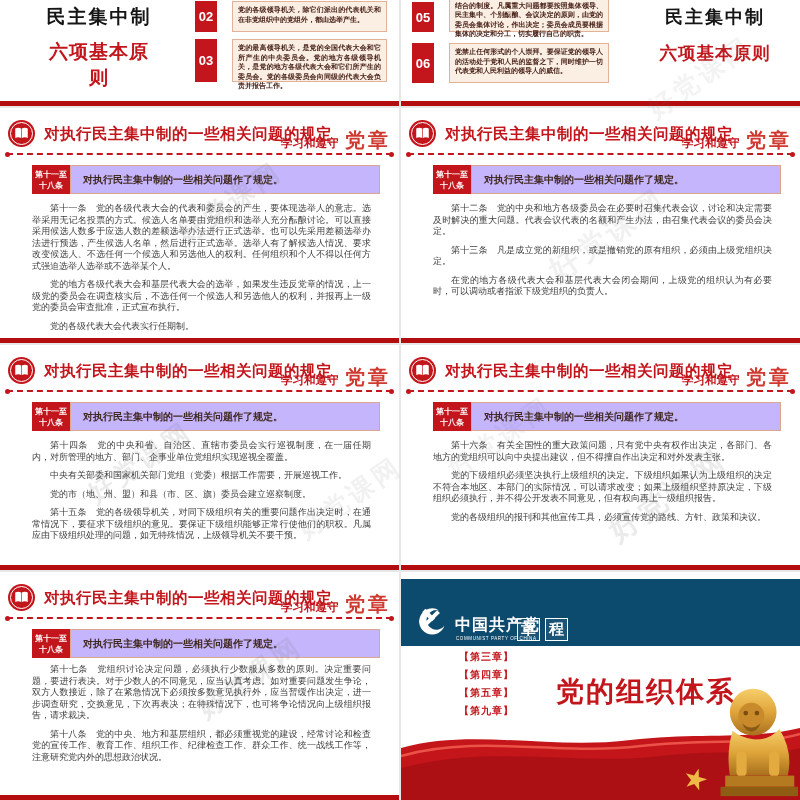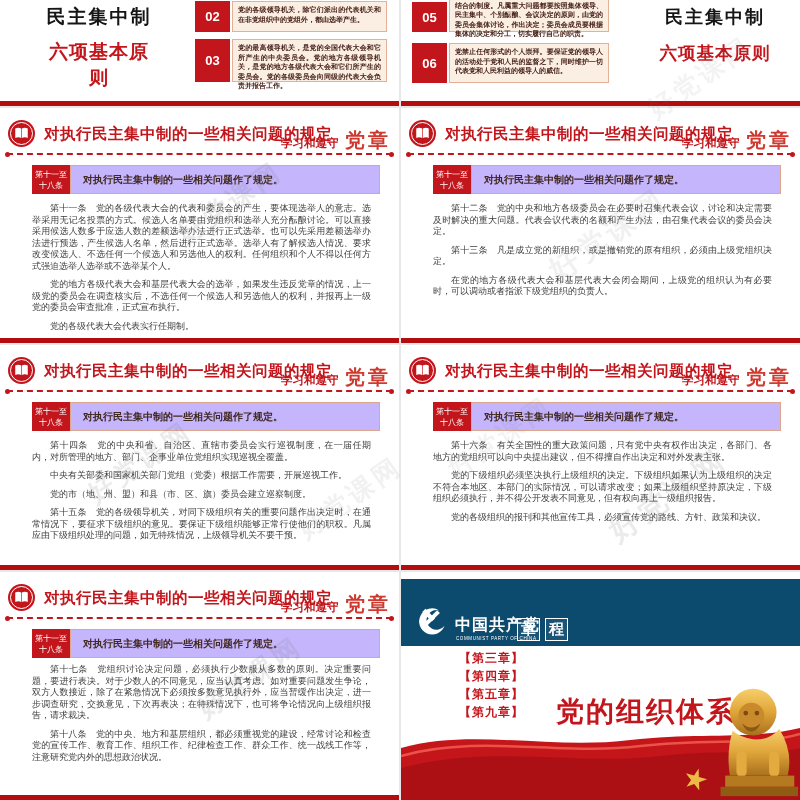--- a/index.html
+++ b/index.html
@@ -11,21 +11,21 @@
   .col-l { left:0; width:399px; }
   .col-r { left:401px; width:399px; }
 
   .redbar { position:absolute; left:0; right:0; bottom:0; height:5px; background:#b30d10; }
 
   
   .ptitle { position:absolute; text-align:center; width:118px; }
   .ptitle .t-main { font-size:19px; font-weight:bold; color:#151515; letter-spacing:2px; }
   .ptitle .t-sub  { font-size:19px; font-weight:bold; color:#c3161c; letter-spacing:1px; margin-top:9px; }
   .numsq {
-    position:absolute; width:35px; background:#c3161c; color:#fff;
+    position:absolute; width:22px; background:#c3161c; color:#fff;
     display:flex; align-items:center; justify-content:center;
     font-size:13px; font-weight:bold;
   }
   .numbox {
     position:absolute; background:#fbefe4; border:1px solid #e2b198;
     font-size:7px; font-weight:bold; color:#4a241b; line-height:9.5px;
     padding:3px 5px; text-align:justify; box-sizing:border-box;
   }
 
   
@@ -38,45 +38,45 @@
   .sl-badge { position:absolute; right:8px; top:19px; white-space:nowrap; }
   .sl-badge .b1 { font-size:11.5px; font-weight:bold; color:#c3161c; }
   .sl-badge .b2 { font-size:20px; color:#cf3a30; font-family:"Liberation Serif","DejaVu Serif",serif;
     font-weight:bold; letter-spacing:3px; margin-left:2px; }
   .sl-dash { position:absolute; left:7px; right:7px; top:45px; border-top:2px dashed #c3161c; }
   .sl-dash::before, .sl-dash::after { content:""; position:absolute; top:-3.5px; width:5px; height:5px;
     border-radius:50%; background:#c3161c; }
   .sl-dash::before { left:-2px; } .sl-dash::after { right:-2px; }
 
   .lab-red { position:absolute; left:32px; top:57px; width:38px; height:29px; background:#c3161c;
-    color:#fff; font-size:8px; font-weight:normal; line-height:11px; text-align:center;
+    color:#fff; font-size:8px; font-weight:bold; line-height:11px; text-align:center;
     display:flex; flex-direction:column; justify-content:center; }
   .lab-cream { position:absolute; left:70px; top:57px; right:19px; height:29px;
     background:#c4b5fd; border:1px solid #dca78e; box-sizing:border-box;
     font-size:10px; font-weight:bold; color:#40271f; display:flex; align-items:center;
     padding-left:12px; }
   .sl-body { position:absolute; left:32px; right:28px; top:95px; }
   .sl-body p { margin:0 0 7px 0; font-size:9px; line-height:11.5px; color:#3d3d3d;
     text-align:justify; text-indent:2em; }
 
   
   .cov-banner { position:absolute; left:0; right:0; top:7px; height:67px; background:#0c4a6e; }
   .emblem { position:absolute; left:12px; top:26px; width:36px; height:36px; }
   .cov-org { position:absolute; left:54px; top:36px; color:#fff; font-size:16px; font-weight:bold; letter-spacing:1px; }
   .cov-org-en { position:absolute; left:55px; top:57px; color:#fff; font-size:4.5px; letter-spacing:0.6px; }
   .cov-box { position:absolute; top:39px; width:23px; height:23px; border:1.5px solid #fff;
     color:#fff; font-size:15px; font-weight:bold; display:flex; align-items:center; justify-content:center;
     background:rgba(255,255,255,0.06); box-sizing:border-box;
     font-family:"Liberation Serif","DejaVu Serif",serif; }
   .cov-chapters { position:absolute; left:58px; top:77px; }
-  .cov-chapters div { font-size:12px; font-weight:bold; color:#c3161c; line-height:18px;
-    letter-spacing:1px; font-family:Liberation Sans, sans-serif; }
+  .cov-chapters div { font-size:10px; font-weight:bold; color:#c3161c; line-height:18px;
+    letter-spacing:1px; font-family:Liberation Mono, monospace; }
   .cov-title { position:absolute; left:150px; top:101px; width:190px; text-align:center;
     font-size:28px; font-weight:bold; color:#c3161c; letter-spacing:2px;
-    font-family:"Liberation Serif","DejaVu Serif",serif;margin-top:20px; }
+    font-family:"Liberation Serif","DejaVu Serif",serif; }
   .cov-band { position:absolute; left:0; right:0; bottom:0; height:80px; }
   .cov-band svg { width:100%; height:100%; display:block; }
   .cov-star { position:absolute; left:283px; top:196px; width:23px; height:23px; background:#edbb45;
     clip-path:polygon(50% 0%,61% 35%,98% 35%,68% 57%,79% 91%,50% 70%,21% 91%,32% 57%,2% 35%,39% 35%);
     transform:rotate(16deg); }
   .cov-lion { position:absolute; right:2px; bottom:2px; width:84px; height:112px; }
 
   
   .wm { position:absolute; font-size:26px; font-weight:bold; color:rgba(120,120,120,0.15);
     transform:rotate(-35deg); white-space:nowrap; pointer-events:none; z-index:6;

